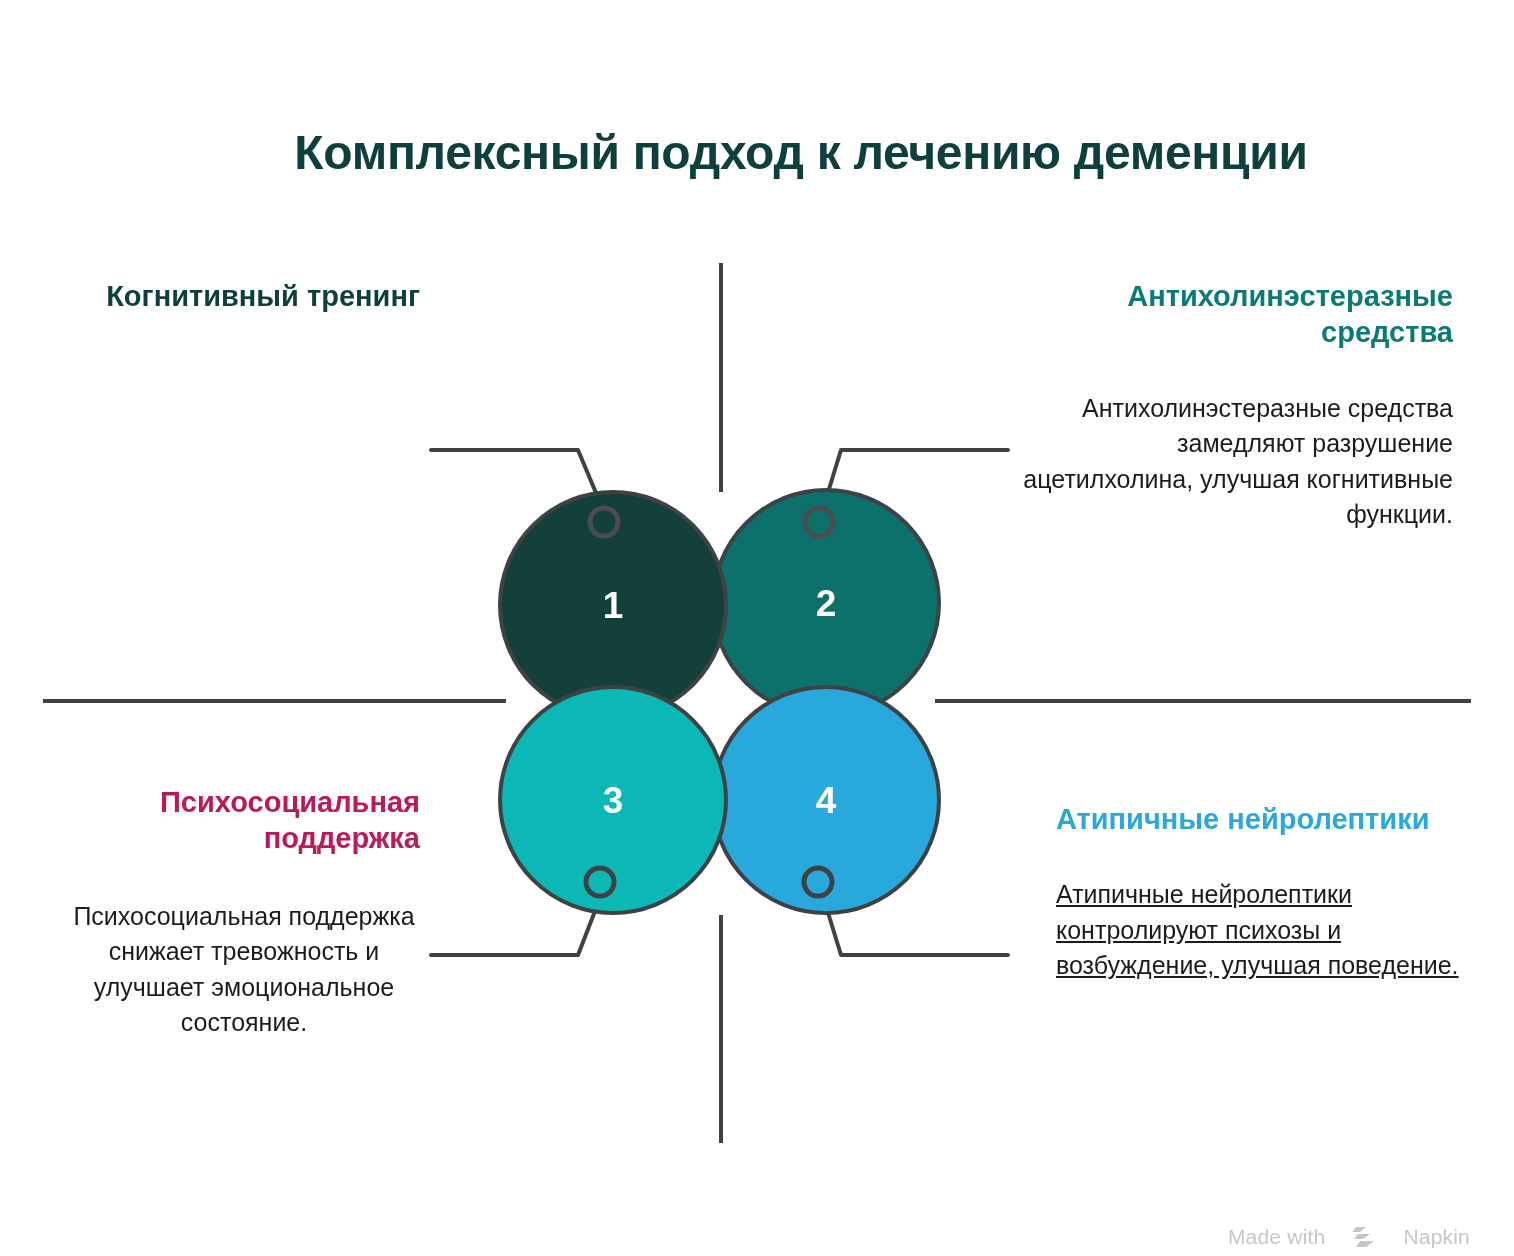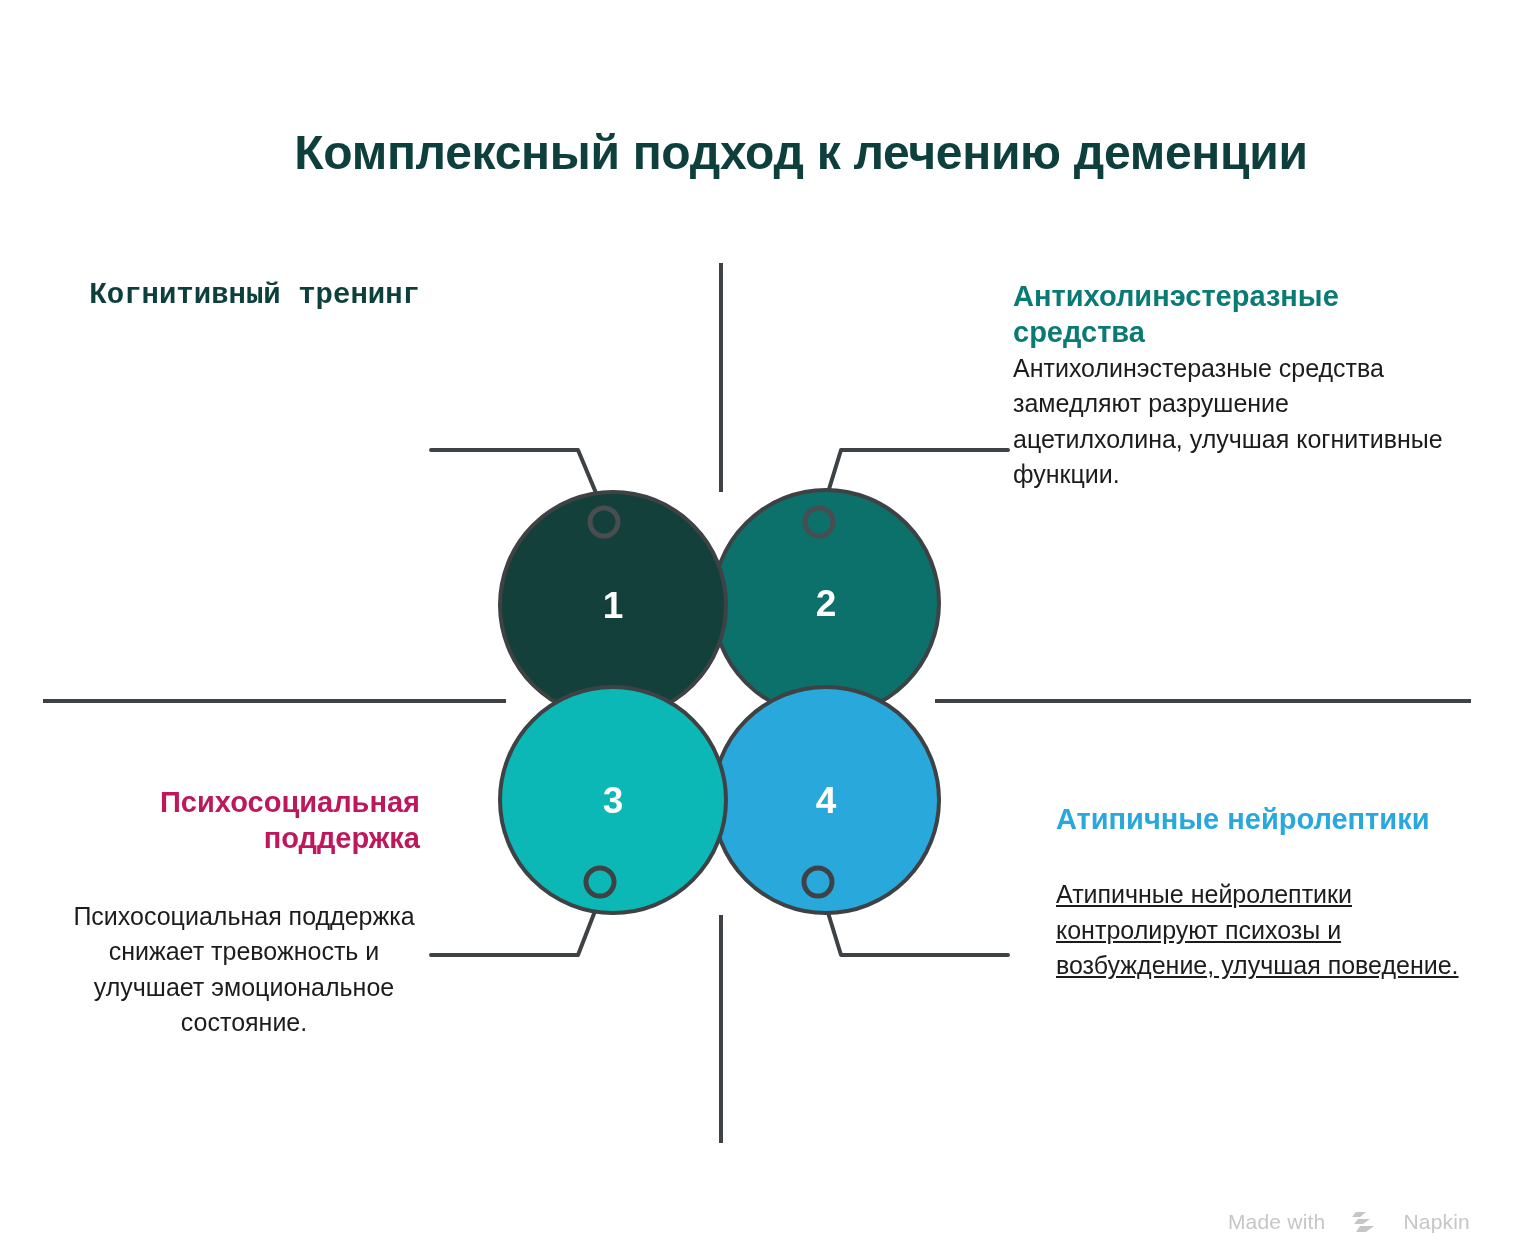--- a/index.html
+++ b/index.html
@@ -59,26 +59,26 @@
     line-height: 1.25;
   }
   .quad p {
     margin: 0;
     font-size: 25px;
     line-height: 1.42;
     color: #1c1c1c;
   }
 
   .q-tl { left: 88px;  top: 278px;  width: 332px; text-align: right; }
-  .q-tl h2 { color: #0d3f3c; font-family: Liberation Mono, monospace; }
+  .q-tl h2 { color: #0d3f3c; }
   .q-tl p  { margin-top: 44px; }
 
-  .q-tr { left: 1013px; top: 278px; width: 440px; text-align: left; }
+  .q-tr { left: 1013px; top: 278px; width: 440px; text-align: right; }
   .q-tr h2 { color: #0a7a74; }
-  .q-tr p  { }
+  .q-tr p  { margin-top: 40px; }
 
   .q-bl { left: 68px;  top: 784px;  width: 352px; text-align: right; }
   .q-bl h2 { color: #be185d; }
   .q-bl p  { margin-top: 42px; text-align: center; }
 
   .q-br { left: 1056px; top: 784px; width: 440px; text-align: left; margin-top: 17px; }
   .q-br h2 { color: #28a8dd; }
   .q-br p  { margin-top: 40px; text-decoration: underline; }
 
   
@@ -93,21 +93,21 @@
   }
   .num-1 { left: 583px; top: 587px; }
   .num-2 { left: 796px; top: 585px; }
   .num-3 { left: 583px; top: 782px; }
   .num-4 { left: 796px; top: 782px; }
 
   
   .watermark {
     position: absolute;
     right: 44px;
-    bottom: 22px;
+    bottom: 7px;
     display: flex;
     align-items: center;
     gap: 27px;
     color: #c6c6c6;
     font-size: 21px;
     letter-spacing: 0.2px;
   }
   .watermark .wm-logo { display: block; }
 </style>
 </head>

